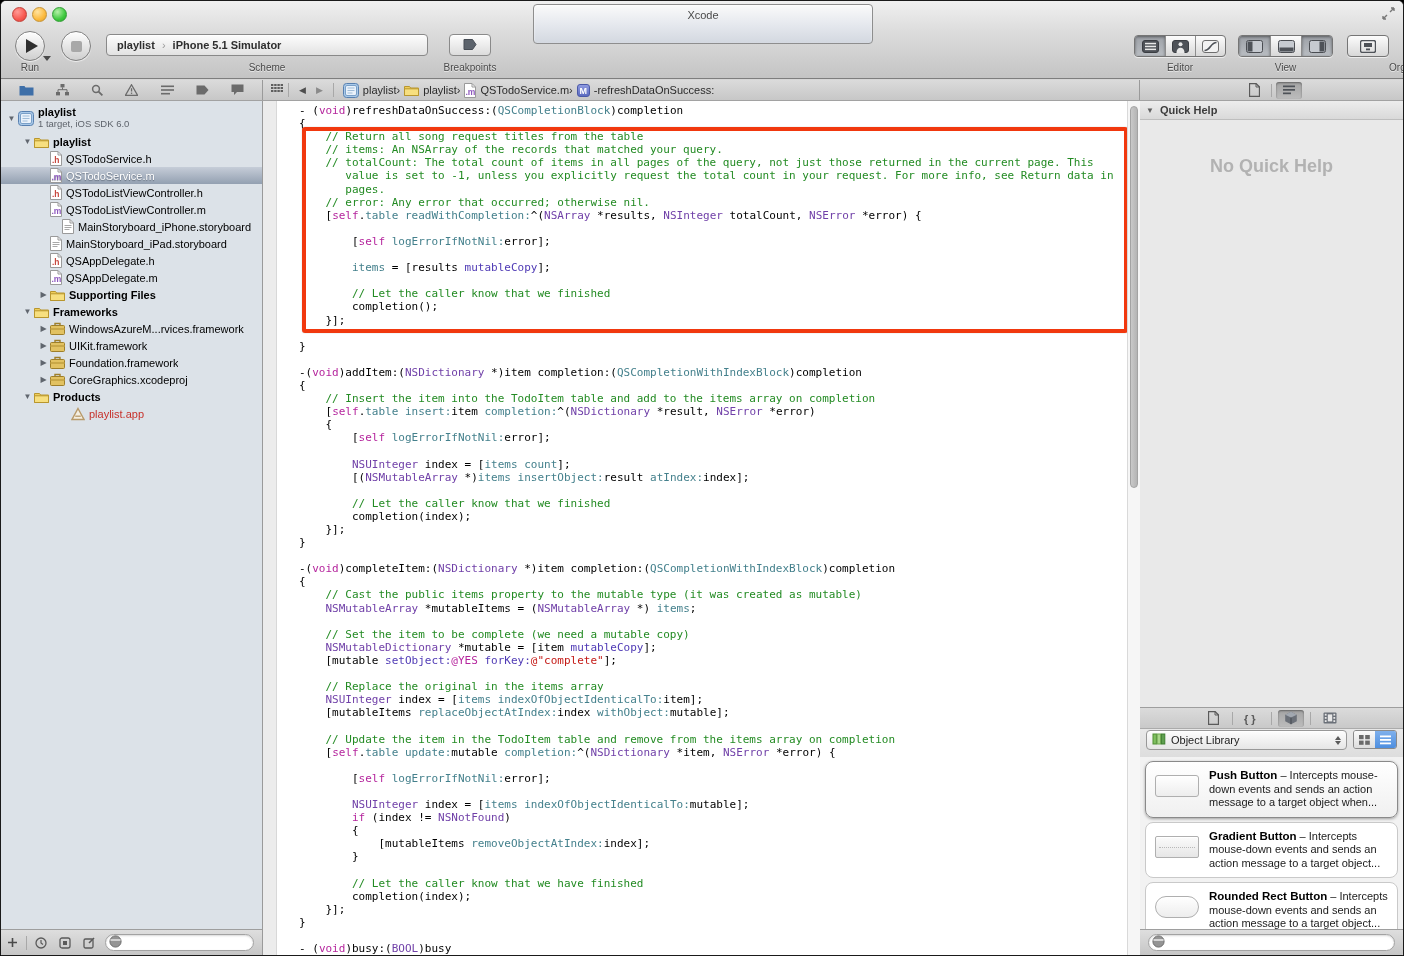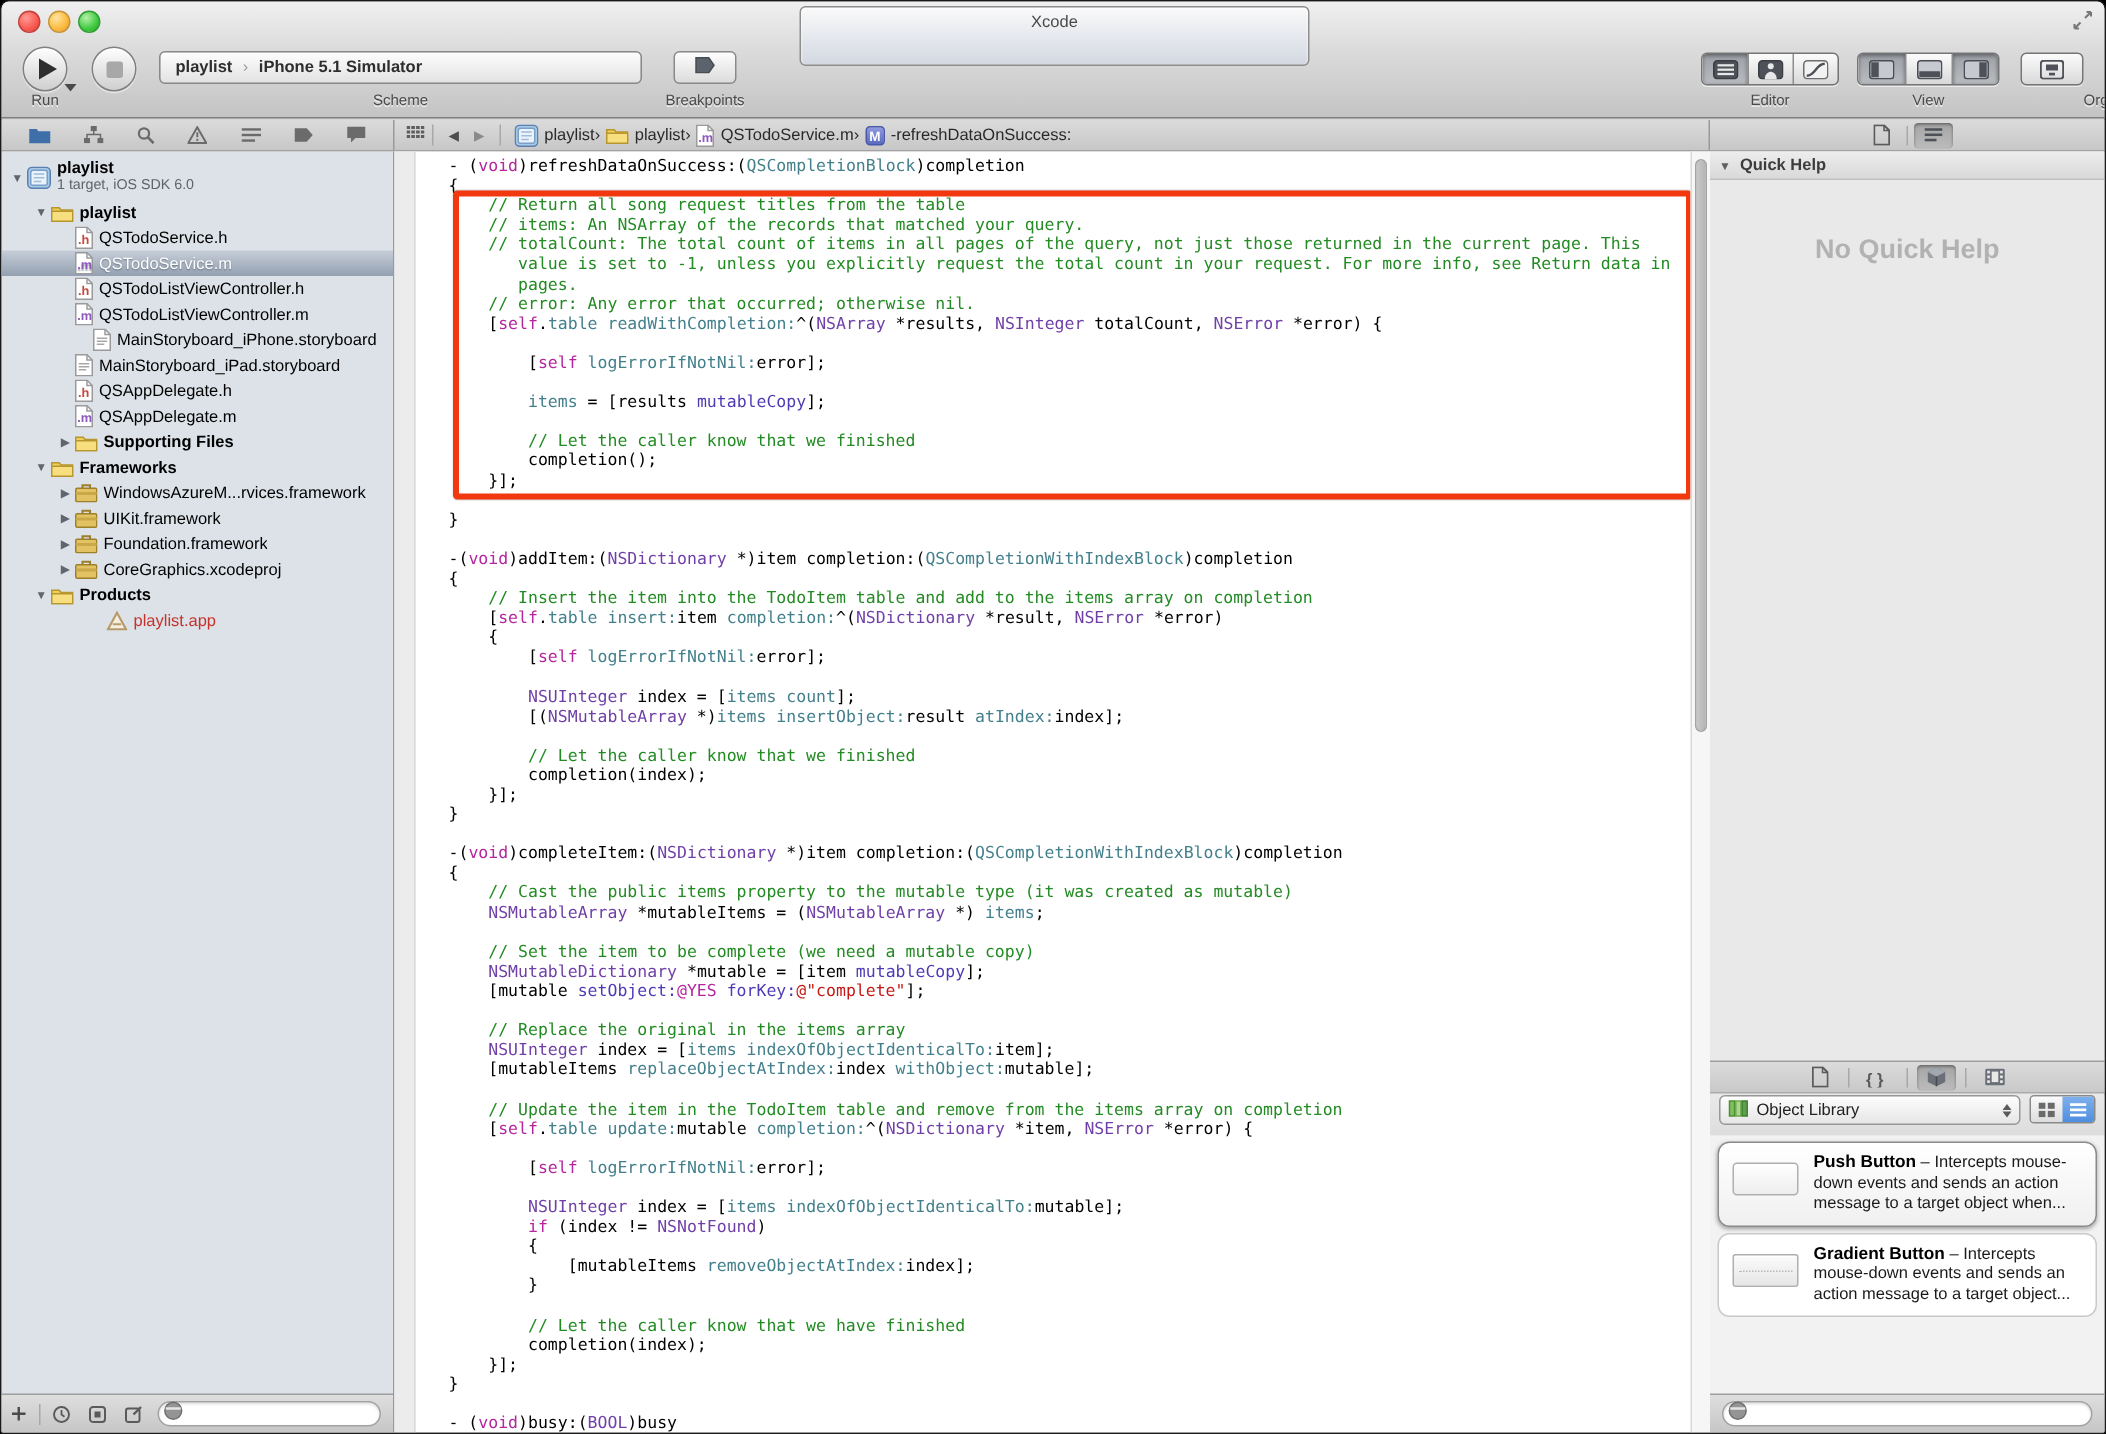--- a/index.html
+++ b/index.html
@@ -739,20 +739,26 @@
               <div class="tb"></div>
             </div>
             <div class="lib-text"><b>Push Button</b> – Intercepts mouse-down events and sends an action message to a target object when...</div>
           </div>
           <div class="lib-card">
             <div class="thumb">
               <div class="tb grad"></div>
             </div>
             <div class="lib-text"><b>Gradient Button</b> – Intercepts mouse-down events and sends an action message to a target object...</div>
           </div>
+          <div class="lib-card">
+            <div class="thumb">
+              <div class="tb pill"></div>
+            </div>
+            <div class="lib-text"><b>Rounded Rect Button</b> – Intercepts mouse-down events and sends an action message to a target object...</div>
+          </div>
         </div>
       <div id="lib-filterbar">
         <div class="filter-field" style="margin-left:8px;">
           <span><svg width="13" height="13">
                 <circle cx="6.5" cy="6.5" r="5.6" fill="#949494" stroke="#6E6E6E"></circle>
                 <path d="M1.5 5h10" stroke="#E6E6E6" stroke-width="1.6"></path>
               </svg></span>
         </div>
       </div>
     </div>

